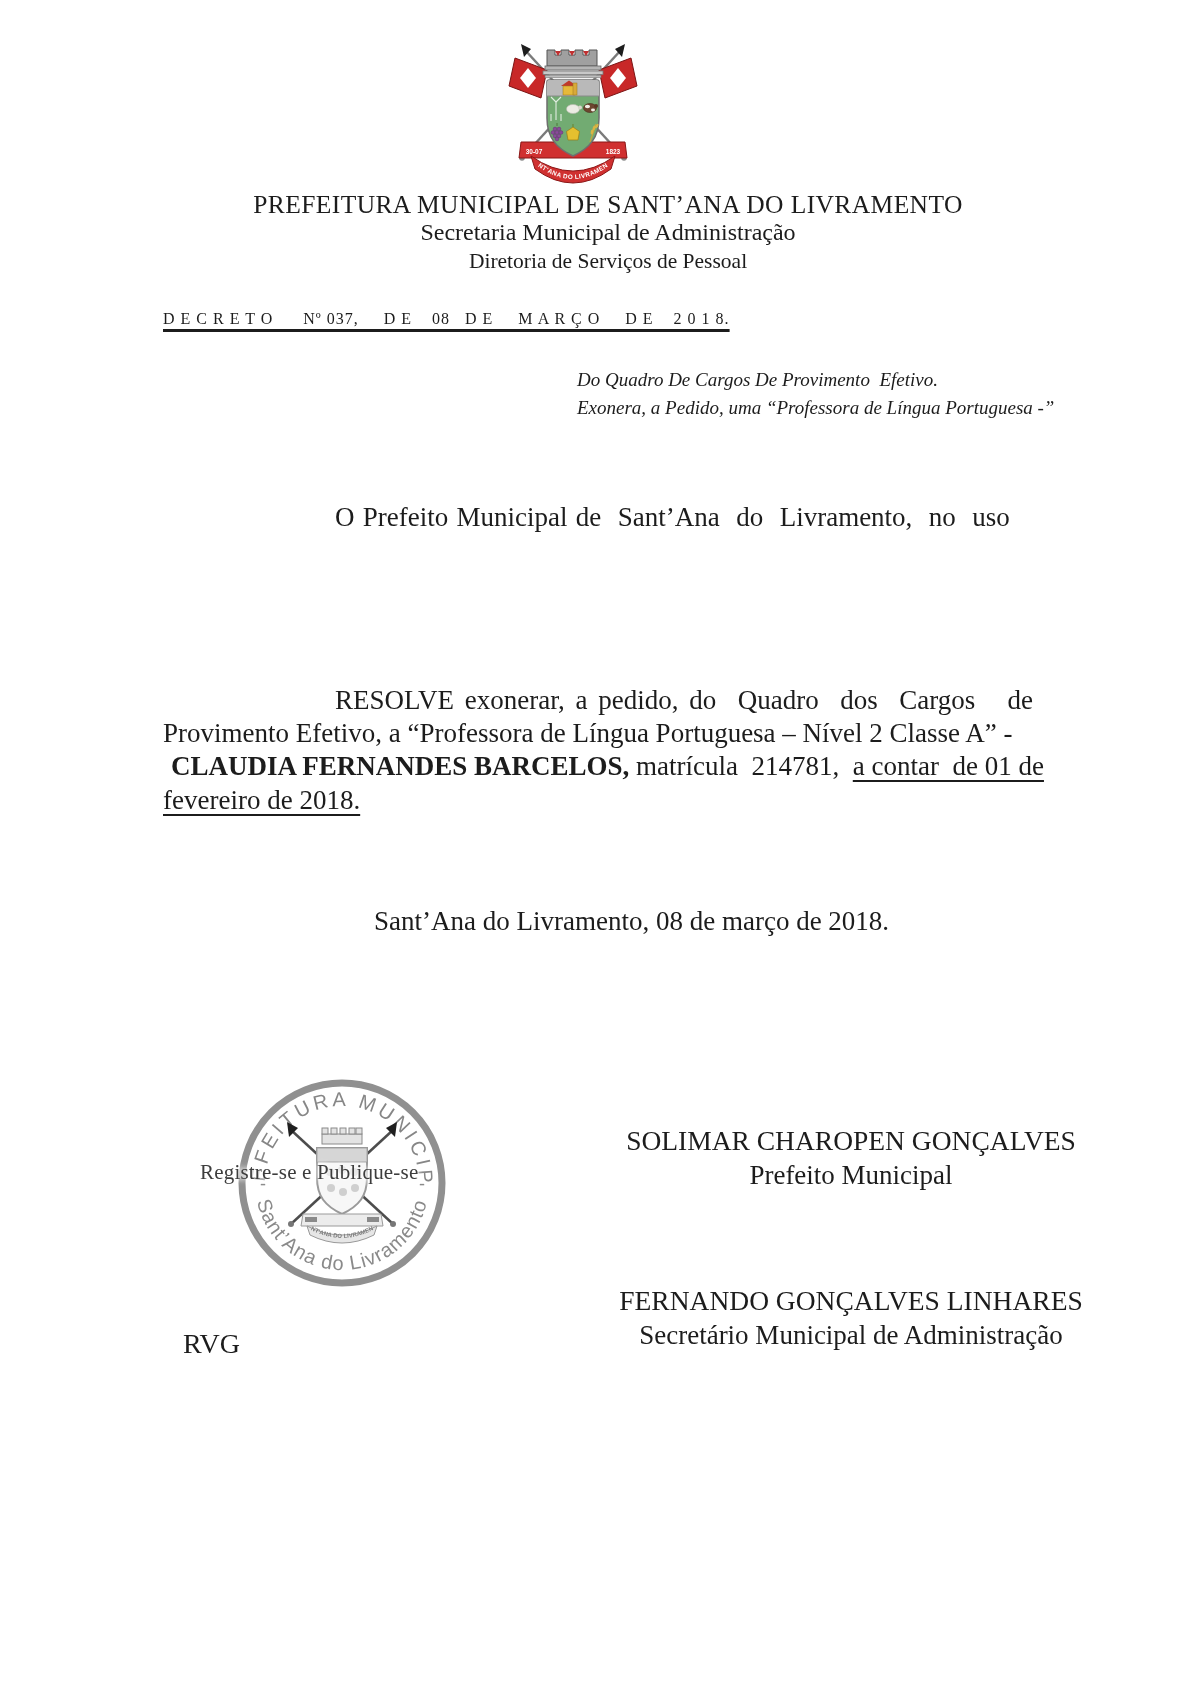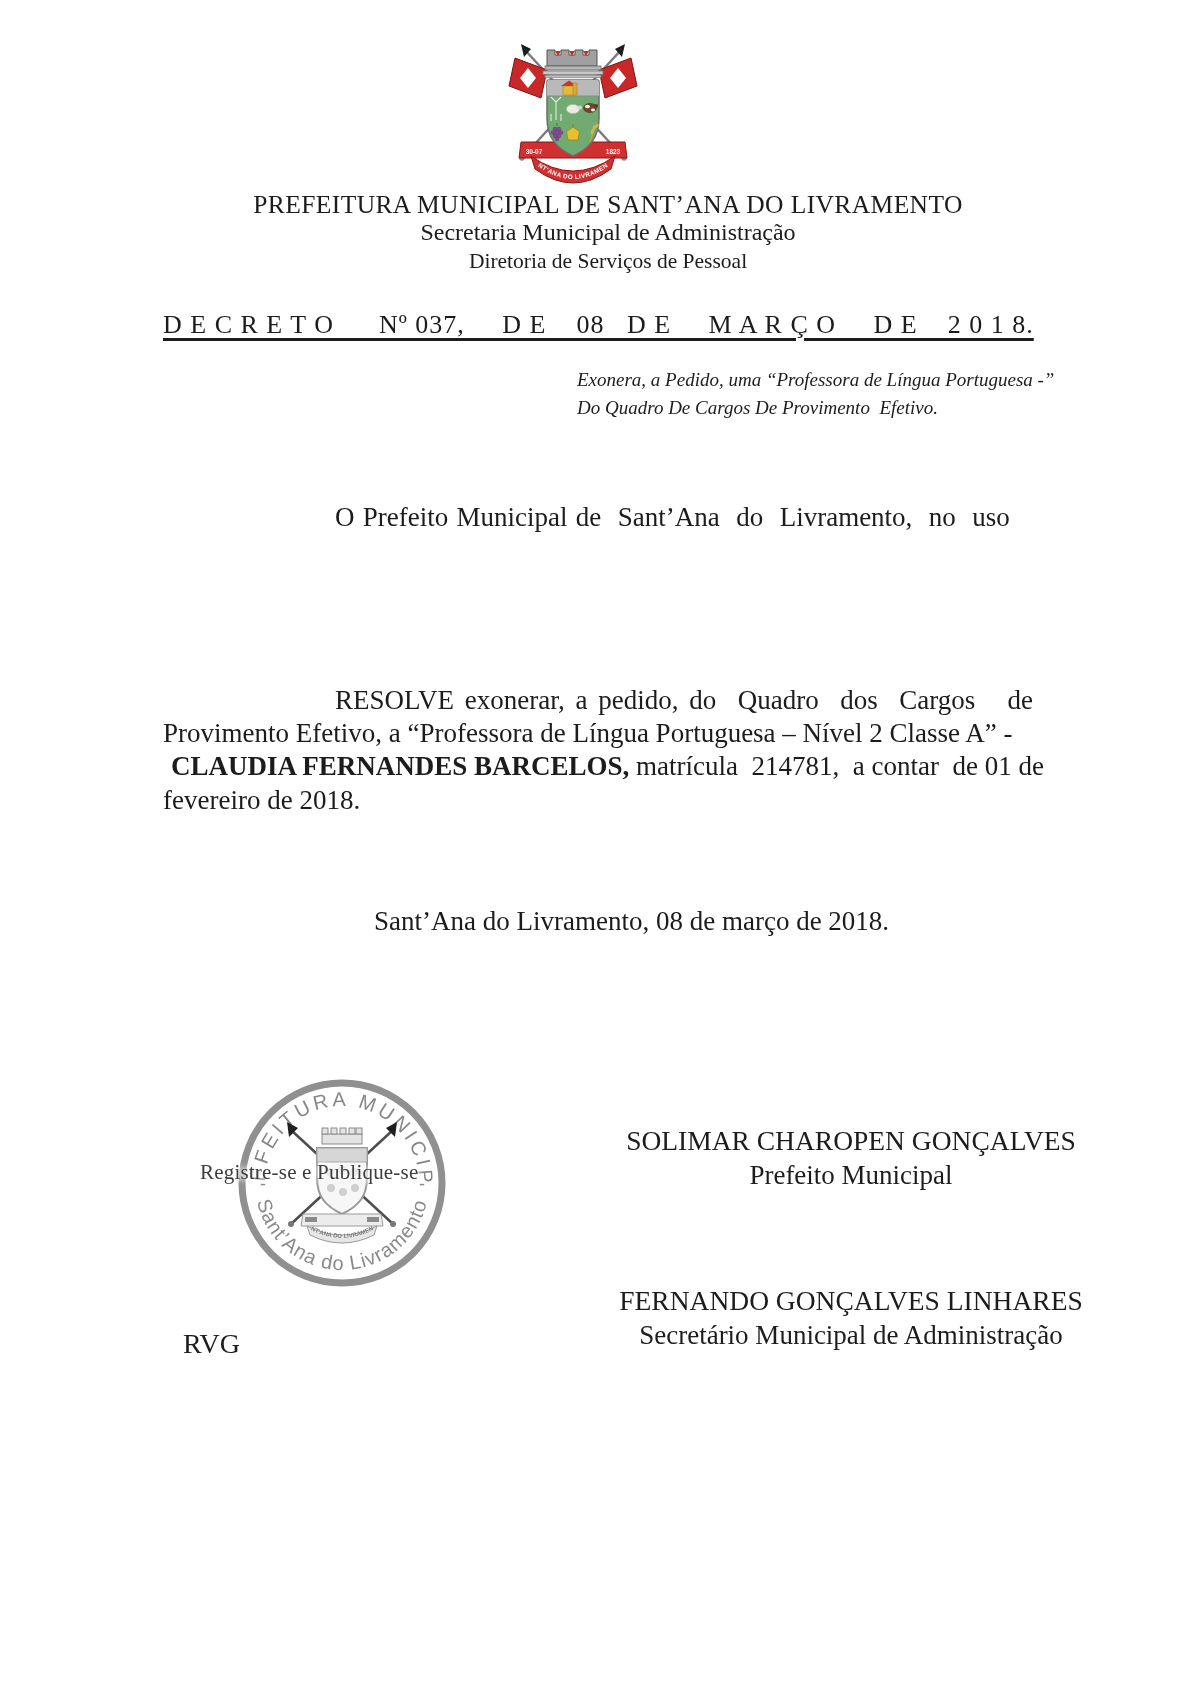--- a/index.html
+++ b/index.html
@@ -16,41 +16,41 @@
 
   
   #crest{left:503px;top:36px;width:140px;height:152px;}
   .hdr{left:0;width:1216px;text-align:center;}
   #hdr1{top:190px;font-size:25.5px;letter-spacing:.4px;}
   #hdr2{top:219px;font-size:24px;}
   #hdr3{top:249px;font-size:21.5px;}
 
   
   #decree{
-    left:163px;top:310px;font-size:26px;letter-spacing:1px;
+    left:163px;top:310px;font-size:16px;letter-spacing:1px;
     text-decoration:underline;text-underline-offset:5px;text-decoration-thickness:2.5px;
   }
 
   
   #summary{left:577px;top:366px;font-style:italic;font-size:19px;line-height:27.5px;}
 
   
   .bodyline{left:163px;width:940px;font-size:27px;line-height:33.5px;height:33.5px;}
   .ind{padding-left:172px;}
   .ws1{word-spacing:1.5px;}
   .ws2{word-spacing:4px;}
   #p1l1{top:501px;}
   #p1l2{top:534px;}
   #p2l1{top:684px;}
   #p2l2{top:717px;}
   #p2l3{top:750px;}
   #p2l4{top:784px;}
   .b{font-weight:bold;margin-left:8px;}
   .u{
-    text-underline-offset:5px;text-decoration-thickness:2px;
+    text-decoration:underline;text-underline-offset:5px;text-decoration-thickness:2px;
   }
 
   #dateline{left:163px;top:906px;font-size:27px;padding-left:211px;}
 
   
   #stamp{left:235px;top:1076px;width:214px;height:214px;}
   #registre{
     left:176px;top:1160px;
     font-family:Liberation Serif, serif;
     font-size:21px;color:#3d3d3d;letter-spacing:.2px;
@@ -180,22 +180,22 @@
     </g>
   </svg>
 
   <div id="hdr1" class="abs hdr">PREFEITURA MUNICIPAL DE SANT’ANA DO LIVRAMENTO</div>
   <div id="hdr2" class="abs hdr">Secretaria Municipal de Administração</div>
   <div id="hdr3" class="abs hdr">Diretoria de Serviços de Pessoal</div>
 
   <div id="decree" class="abs pre">D E C R E T O      Nº 037,     D E    08   D E     M A R Ç O     D E    2 0 1 8.</div>
 
   <div id="summary" class="abs">
+    <div class="pre">Do Quadro De Cargos De Provimento  Efetivo.</div>
     <div class="pre">Exonera, a Pedido, uma “Professora de Língua Portuguesa -”</div>
-    <div class="pre">Do Quadro De Cargos De Provimento  Efetivo.</div>
   </div>
 
   <div id="p1l1" class="abs bodyline pre ind ws1">O Prefeito Municipal de  Sant’Ana  do  Livramento,  no  uso</div>
 
   <div id="p2l1" class="abs bodyline pre ind ws2">RESOLVE exonerar, a pedido, do  Quadro  dos  Cargos   de</div>
   <div id="p2l2" class="abs bodyline pre">Provimento Efetivo, a “Professora de Língua Portuguesa – Nível 2 Classe A” -</div>
   <div id="p2l3" class="abs bodyline pre"><span class="b">CLAUDIA FERNANDES BARCELOS,</span><span> matrícula  214781,  </span><span class="u">a contar  de 01 de</span></div>
   <div id="p2l4" class="abs bodyline pre"><span class="u">fevereiro de 2018.</span></div>
 
   <div id="dateline" class="abs pre">Sant’Ana do Livramento, 08 de março de 2018.</div>

